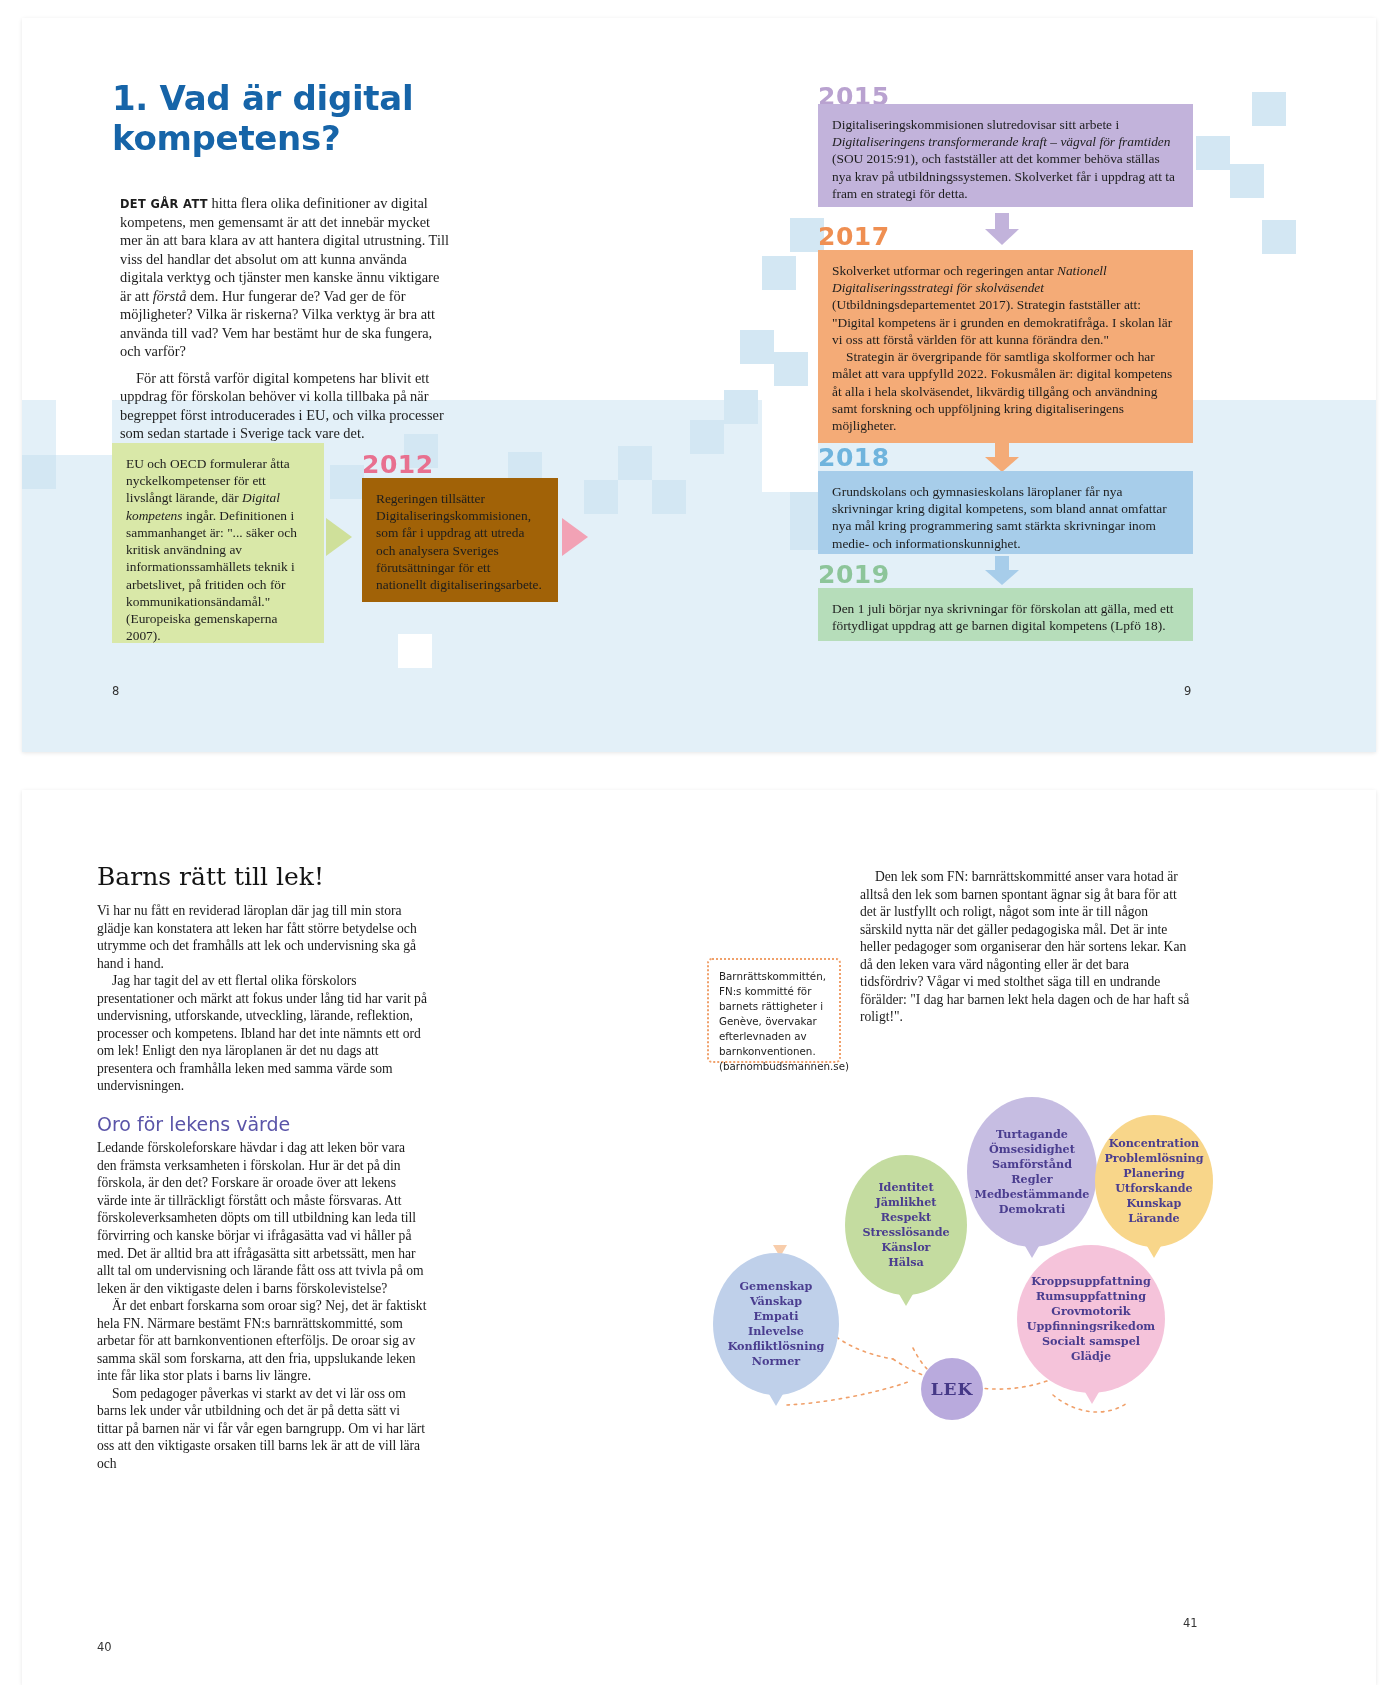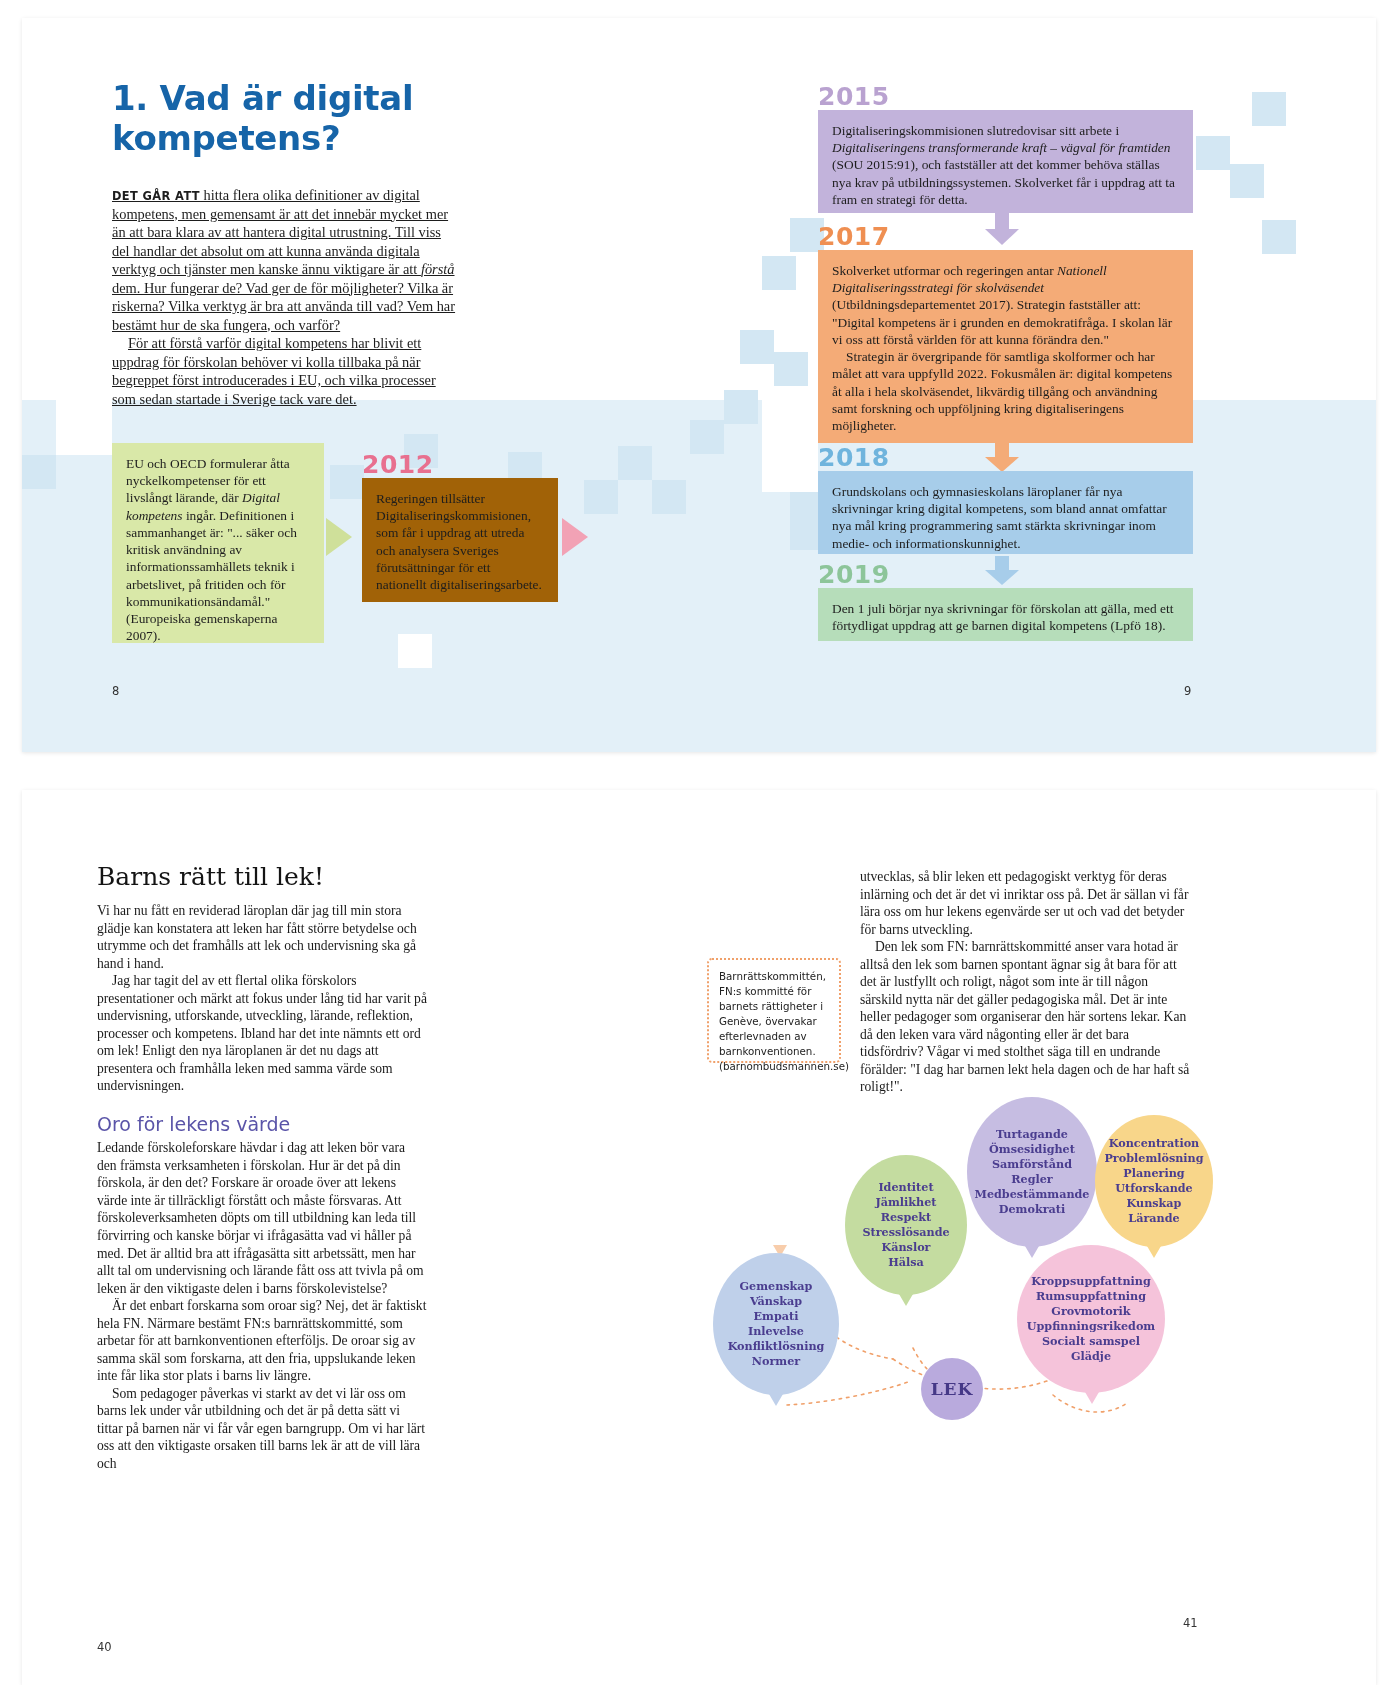--- a/index.html
+++ b/index.html
@@ -13,21 +13,21 @@
   .tint{position:absolute;left:22px;top:400px;width:1354px;height:352px;background:#e3f0f8;}
   .pix{position:absolute;background:#d3e7f3;}
   .pix.white{background:#ffffff;}
 
   h1.chapter{position:absolute;left:112px;top:78px;width:400px;margin:0;
      font-family:"DejaVu Sans",sans-serif;font-weight:700;font-size:34px;line-height:1.18;
      color:#1664a8;letter-spacing:-.3px;}
 
   .intro{position:absolute;left:112px;top:186px;width:345px;font-size:14.4px;line-height:1.285;
      text-align:left;color:#1d1d1d;}
-  .intro p{margin:0;text-decoration:underline;}
+  .intro p{margin:8px;}
   .intro p + p{text-indent:16px;}
   .smallcaps{font-family:"DejaVu Sans",sans-serif;font-weight:700;font-size:11.4px;letter-spacing:.4px;}
   .it{font-style:italic;}
 
   .yr{position:absolute;font-family:"DejaVu Sans",sans-serif;font-weight:700;font-size:25px;letter-spacing:.5px;}
   .tbox{position:absolute;font-size:13.4px;line-height:1.285;color:#1d1d1d;padding:12px 14px 13px 14px;box-sizing:border-box;}
   .tbox p{margin:0;}
   .tbox p + p{text-indent:14px;}
 
   
@@ -36,21 +36,21 @@
   
   .yr2012{left:362px;top:450px;color:#e8708f;}
   .box2012{left:362px;top:478px;width:196px;height:124px;background:#a16207;}
   
   .arrowR{position:absolute;width:0;height:0;}
   .a1{left:326px;top:518px;}
   .a2{left:562px;top:518px;}
 
   
   .yr2015{left:818px;top:82px;color:#b9a2d0;}
-  .box2015{left:818px;top:110px;width:375px;height:103px;background:#c2b3db;}
+  .box2015{left:818px;top:104px;width:375px;height:103px;background:#c2b3db;}
   .yr2017{left:818px;top:222px;color:#ef8f52;}
   .box2017{left:818px;top:250px;width:375px;height:193px;background:#f4ab77;}
   .yr2018{left:818px;top:443px;color:#6fb4dd;}
   .box2018{left:818px;top:471px;width:375px;height:83px;background:#a7cdea;}
   .yr2019{left:818px;top:560px;color:#8dc59a;}
   .box2019{left:818px;top:588px;width:375px;height:53px;background:#b6ddba;}
 
   .arrowD{position:absolute;width:34px;}
   .arrowD .stem{width:14px;margin:0 auto;}
   .arrowD .head{width:0;height:0;border-left:17px solid transparent;border-right:17px solid transparent;}
@@ -186,21 +186,20 @@
     <div class="colL" style="top:112px;">
       <p>Vi har nu fått en reviderad läroplan där jag till min stora glädje kan konstatera att leken har fått större betydelse och utrymme och det framhålls att lek och undervisning ska gå hand i hand.</p>
       <p class="ind">Jag har tagit del av ett flertal olika förskolors presentationer och märkt att fokus under lång tid har varit på undervisning, utforskande, utveckling, lärande, reflektion, processer och kompetens. Ibland har det inte nämnts ett ord om lek! Enligt den nya läroplanen är det nu dags att presentera och framhålla leken med samma värde som undervisningen.</p>
       <h3 class="sub">Oro för lekens värde</h3>
       <p>Ledande förskoleforskare hävdar i dag att leken bör vara den främsta verksamheten i förskolan. Hur är det på din förskola, är den det? Forskare är oroade över att lekens värde inte är tillräckligt förstått och måste försvaras. Att förskoleverksamheten döpts om till utbildning kan leda till förvirring och kanske börjar vi ifrågasätta vad vi håller på med. Det är alltid bra att ifrågasätta sitt arbetssätt, men har allt tal om undervisning och lärande fått oss att tvivla på om leken är den viktigaste delen i barns förskolevistelse?</p>
       <p class="ind">Är det enbart forskarna som oroar sig? Nej, det är faktiskt hela FN. Närmare bestämt FN:s barnrättskommitté, som arbetar för att barnkonventionen efterföljs. De oroar sig av samma skäl som forskarna, att den fria, uppslukande leken inte får lika stor plats i barns liv längre.</p>
       <p class="ind">Som pedagoger påverkas vi starkt av det vi lär oss om barns lek under vår utbildning och det är på detta sätt vi tittar på barnen när vi får vår egen barngrupp. Om vi har lärt oss att den viktigaste orsaken till barns lek är att de vill lära och</p>
     </div>
 
     <div class="colR" style="top:78px;">
-      <p>utvecklas, så blir leken ett pedagogiskt verktyg för deras inlärning och det är det vi inriktar oss på. Det är sällan vi får lära oss om hur lekens egenvärde ser ut och vad det betyder för barns utveckling.</p>
       <p class="ind">Den lek som FN: barnrättskommitté anser vara hotad är alltså den lek som barnen spontant ägnar sig åt bara för att det är lustfyllt och roligt, något som inte är till någon särskild nytta när det gäller pedagogiska mål. Det är inte heller pedagoger som organiserar den här sortens lekar. Kan då den leken vara värd någonting eller är det bara tidsfördriv? Vågar vi med stolthet säga till en undrande förälder: "I dag har barnen lekt hela dagen och de har haft så roligt!".</p>
     </div>
 
     <div class="factbox" style="top:168px;">Barnrättskommittén, FN:s kommitté för barnets rättigheter i Genève, övervakar efterlevnaden av barnkonventionen. (barnombudsmannen.se)</div>
 
     <div class="balloons" style="top:295px;">
 
       <svg class="strings" width="520" height="350" viewBox="0 0 520 350">
         <g fill="none" stroke="#f0a06a" stroke-width="1.6" stroke-dasharray="2.5 5" stroke-linecap="round">
           <path d="M36,237 C14,262 24,292 62,300"></path>

